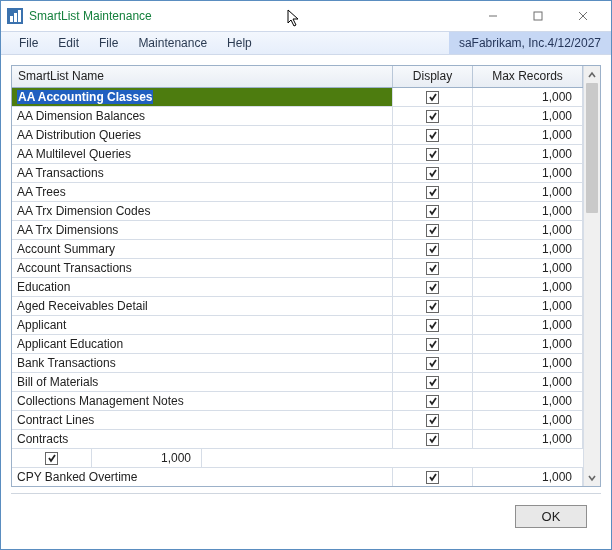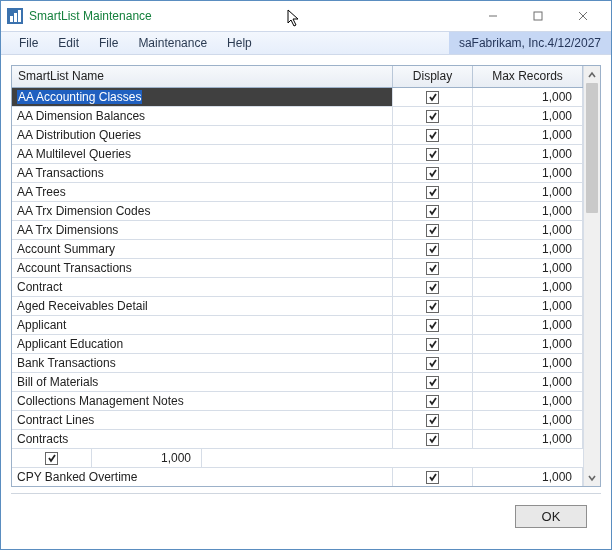--- a/index.html
+++ b/index.html
@@ -126,21 +126,22 @@
     border-right: 1px solid #d6dde7;
     padding: 1px 5px;
     font-size: 12px;
     display: flex; align-items: center;
     overflow: hidden;
     white-space: nowrap;
   }
   .row .cell.col-display { justify-content: center; }
   .row .cell.col-max { justify-content: flex-end; padding-right: 10px; }
   .row.selected .cell.col-name {
-    background: #404040;
+    background: #4d7c0f;
+    font-weight: bold;
   }
   .sel-text {
     background: #2060c0;
     color: #fff;
     padding: 0 1px;
   }
   .check {
     width: 13px; height: 13px;
     border: 1px solid #666;
     background: #fff;
@@ -354,21 +355,21 @@
               <div class="cell col-display">
                 <div class="check">
                   <svg width="10" height="10">
                     <polyline points="2,5 4,8 8,2"></polyline>
                   </svg>
                 </div>
               </div>
               <div class="cell col-max">1,000</div>
             </div>
             <div class="row">
-              <div class="cell col-name">Contract</div>
+              <div class="cell col-name">Education</div>
               <div class="cell col-display">
                 <div class="check">
                   <svg width="10" height="10">
                     <polyline points="2,5 4,8 8,2"></polyline>
                   </svg>
                 </div>
               </div>
               <div class="cell col-max">1,000</div>
             </div>
             <div class="row">

